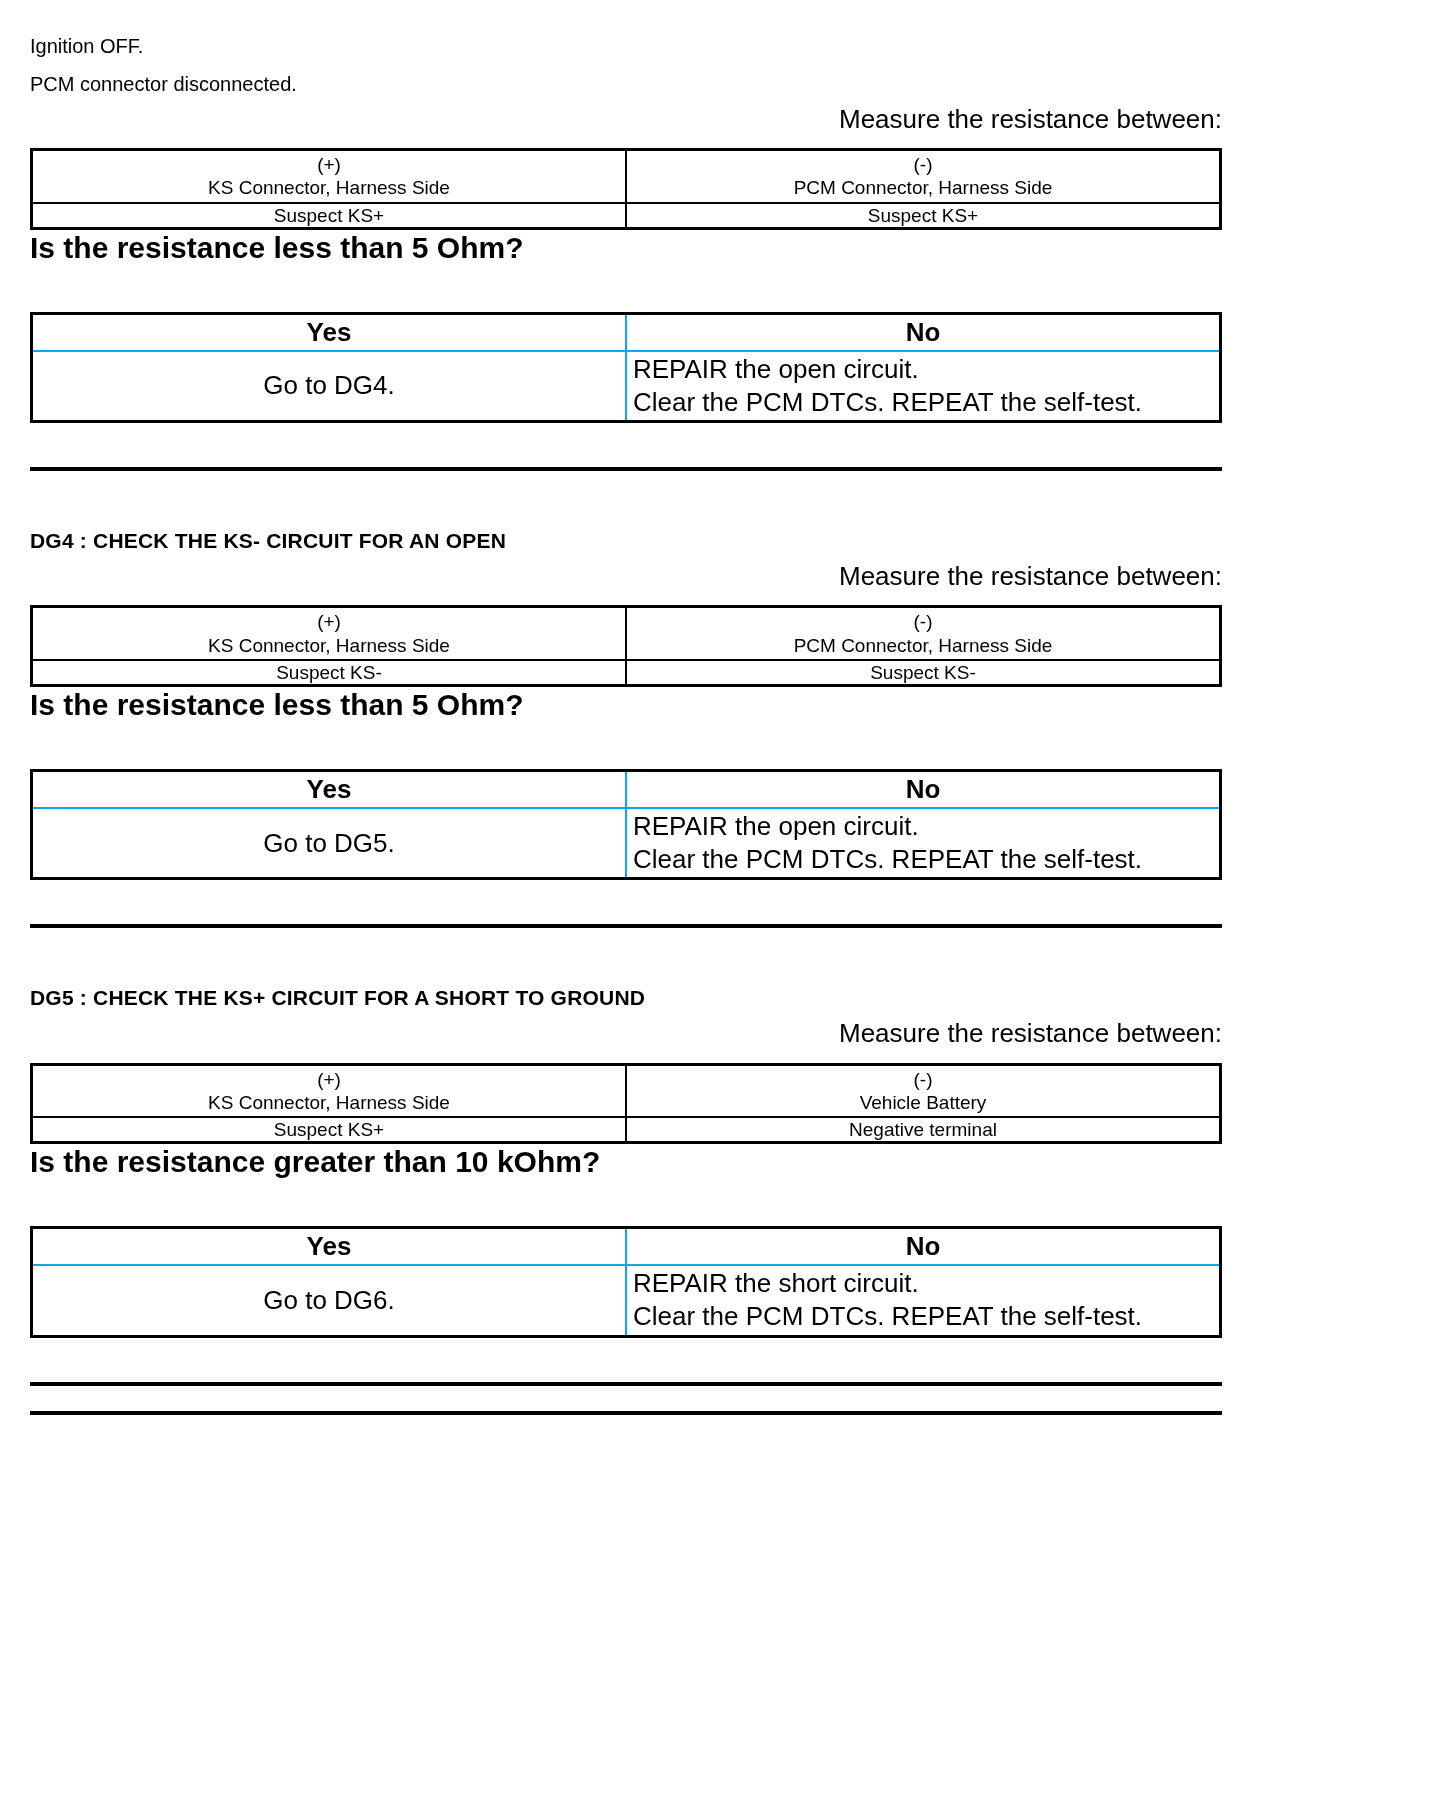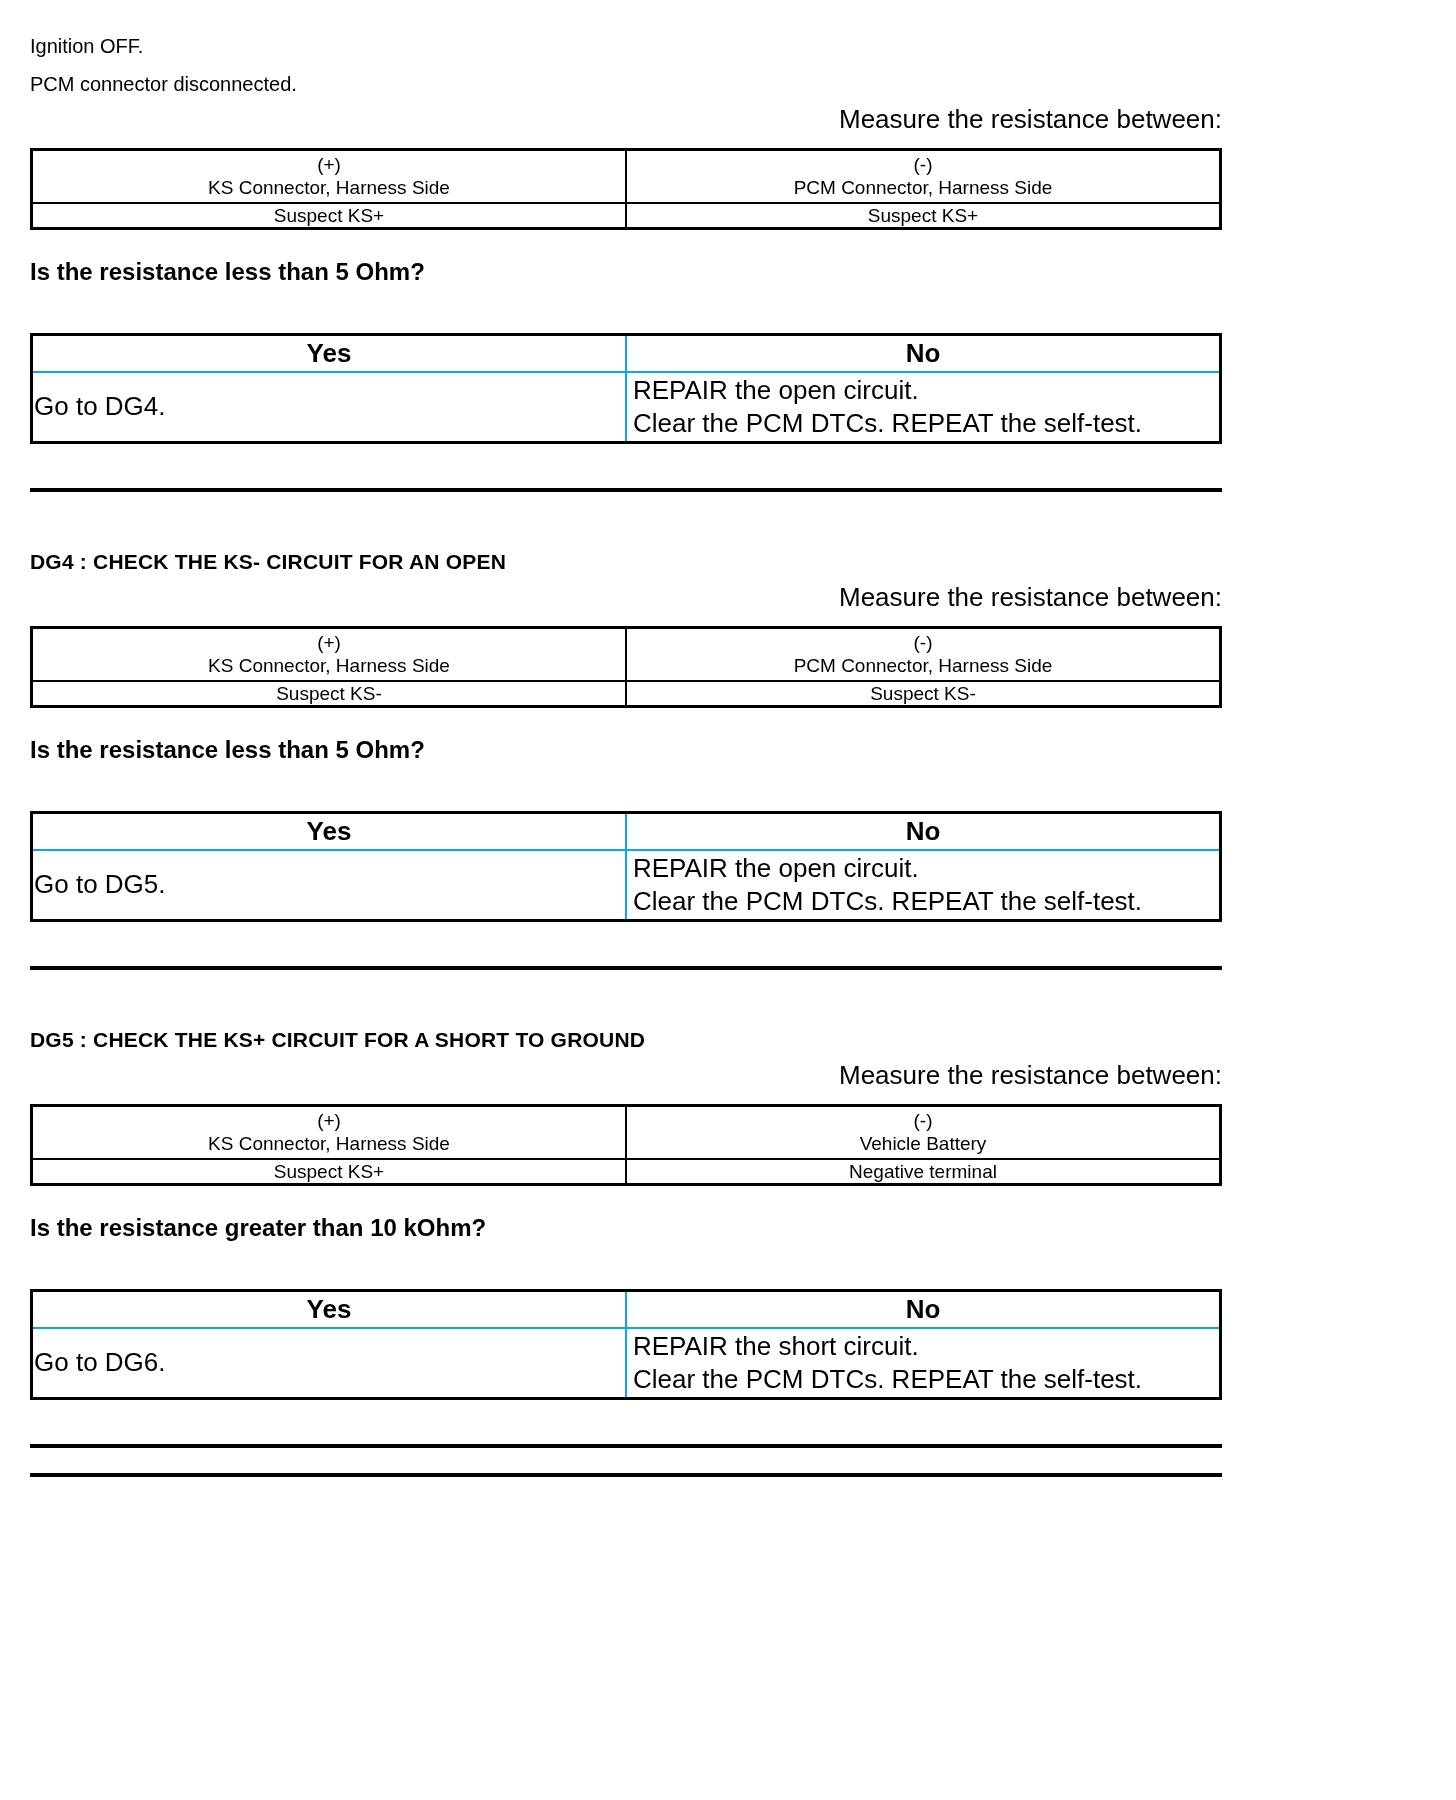--- a/index.html
+++ b/index.html
@@ -49,22 +49,21 @@
     text-align: center;
     font-size: 19px;
     line-height: 1.22;
     padding: 2px 4px;
     vertical-align: middle;
   }
   .meas-table .pin-row td {
     padding: 0 4px;
   }
   .question {
-    margin-top: 28px;
-    font-size: 24px;
+    font-size: 30px;
     font-weight: bold;
     line-height: 1.2;
   }
   .result-table {
     margin-top: 46px;
     border: 3px solid #000;
   }
   .result-table td {
     border: 2px solid #0ea5e9;
     width: 50%;
@@ -75,21 +74,21 @@
     font-weight: bold;
     text-align: center;
     padding: 1px 4px;
     height: 33px;
   }
   .result-table .body-row td {
     font-size: 26px;
     height: 66px;
   }
   .yes-cell {
-    text-align: left;
+    text-align: center;
   }
   .no-cell {
     text-align: left;
     padding: 1px 6px;
     line-height: 1.28;
   }
   .rule {
     margin-top: 44px;
     height: 4px;
     background: #000;

